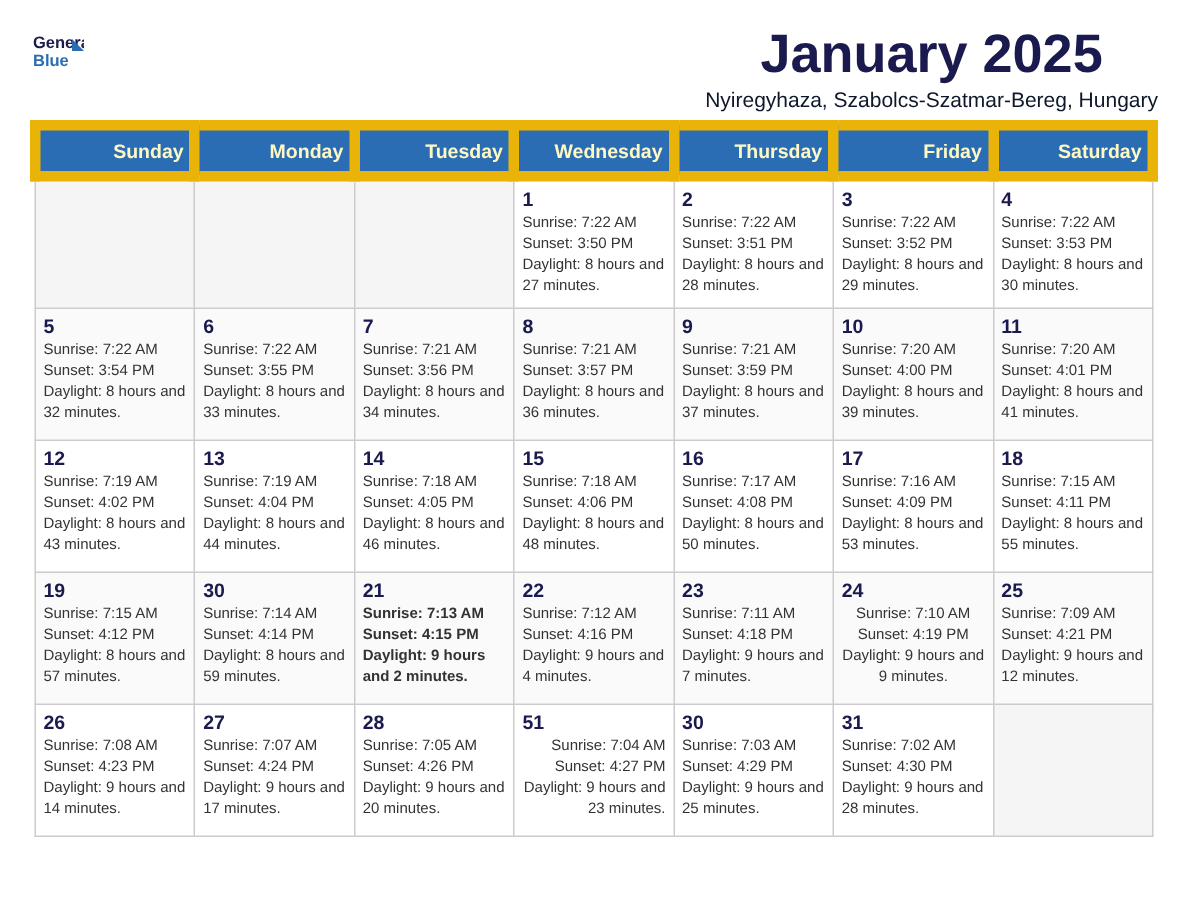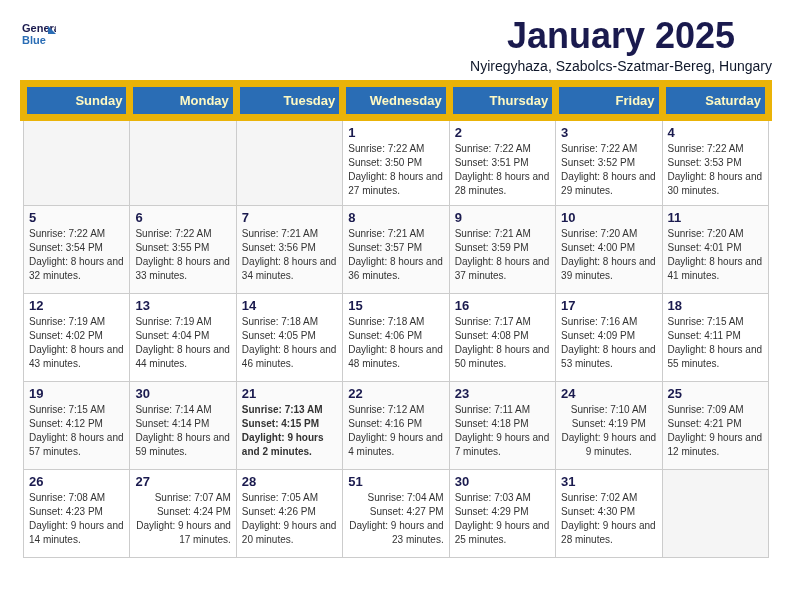--- a/index.html
+++ b/index.html
@@ -278,21 +278,21 @@
         </tr>
         <tr>
           <td>
             <div class="day-num">26</div>
             <div class="day-info" style="white-space: pre-line;">Sunrise: 7:08 AM
 Sunset: 4:23 PM
 Daylight: 9 hours and 14 minutes.</div>
           </td>
           <td>
             <div class="day-num">27</div>
-            <div class="day-info" style="white-space: pre-line; text-align: right;">Sunrise: 7:07 AM
+            <div class="day-info" style="white-space: pre-line;">Sunrise: 7:07 AM
 Sunset: 4:24 PM
 Daylight: 9 hours and 17 minutes.</div>
           </td>
           <td>
             <div class="day-num">28</div>
             <div class="day-info" style="white-space: pre-line;">Sunrise: 7:05 AM
 Sunset: 4:26 PM
 Daylight: 9 hours and 20 minutes.</div>
           </td>
           <td>

